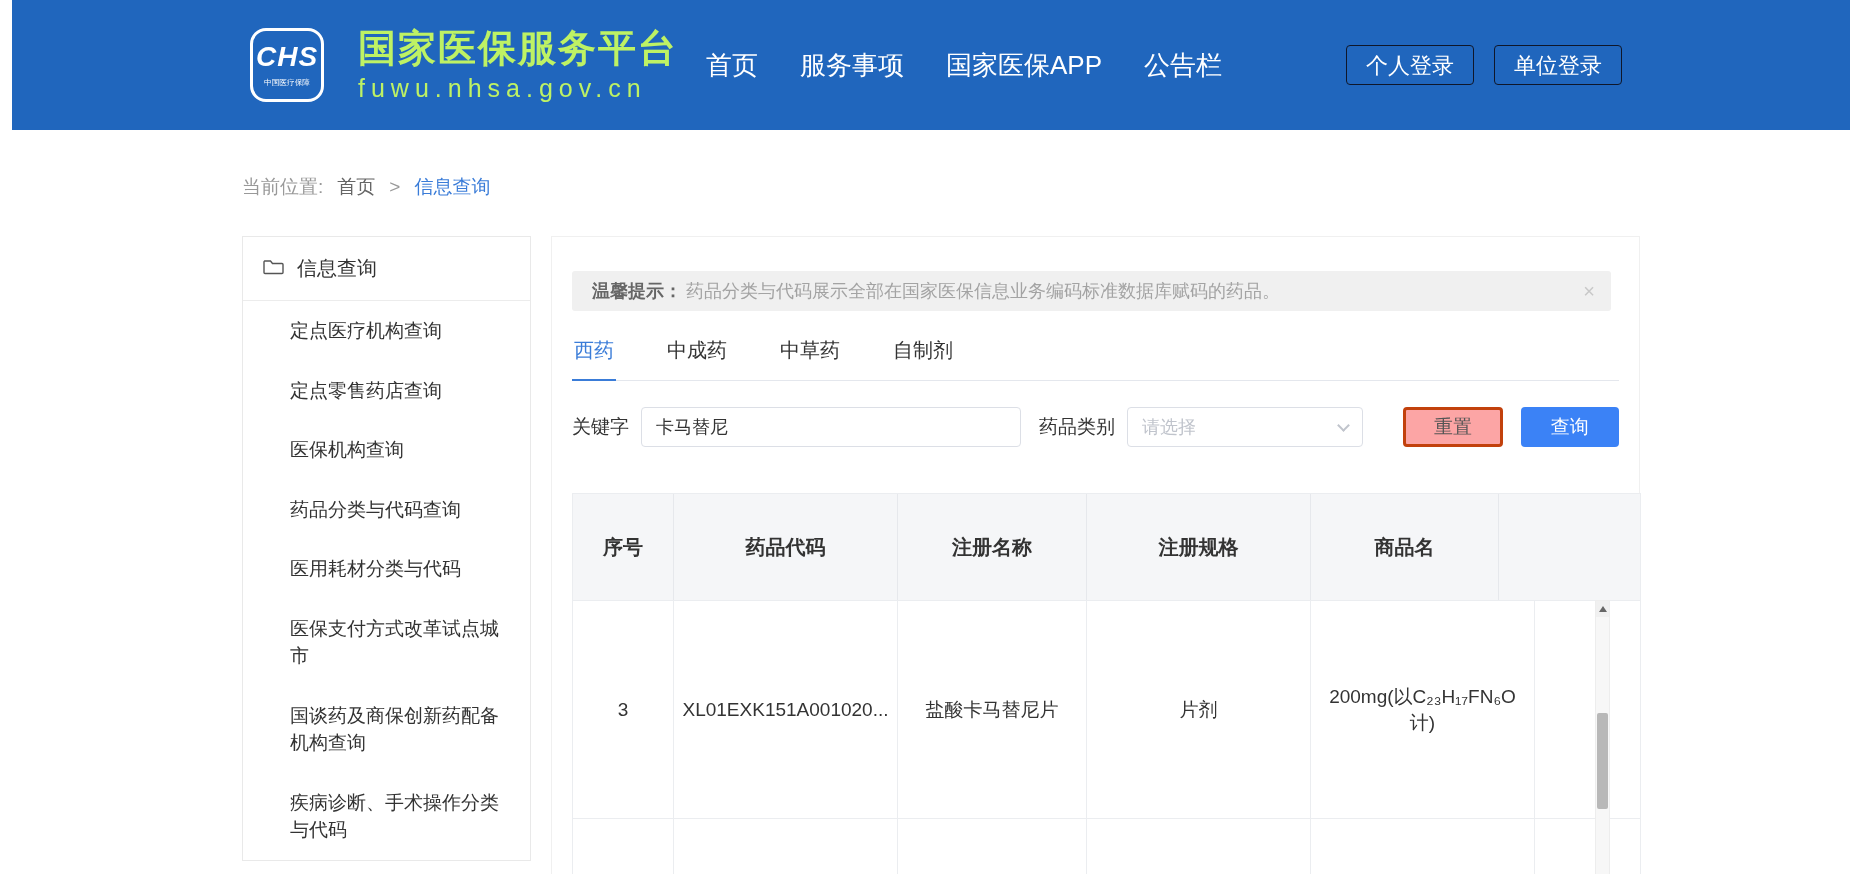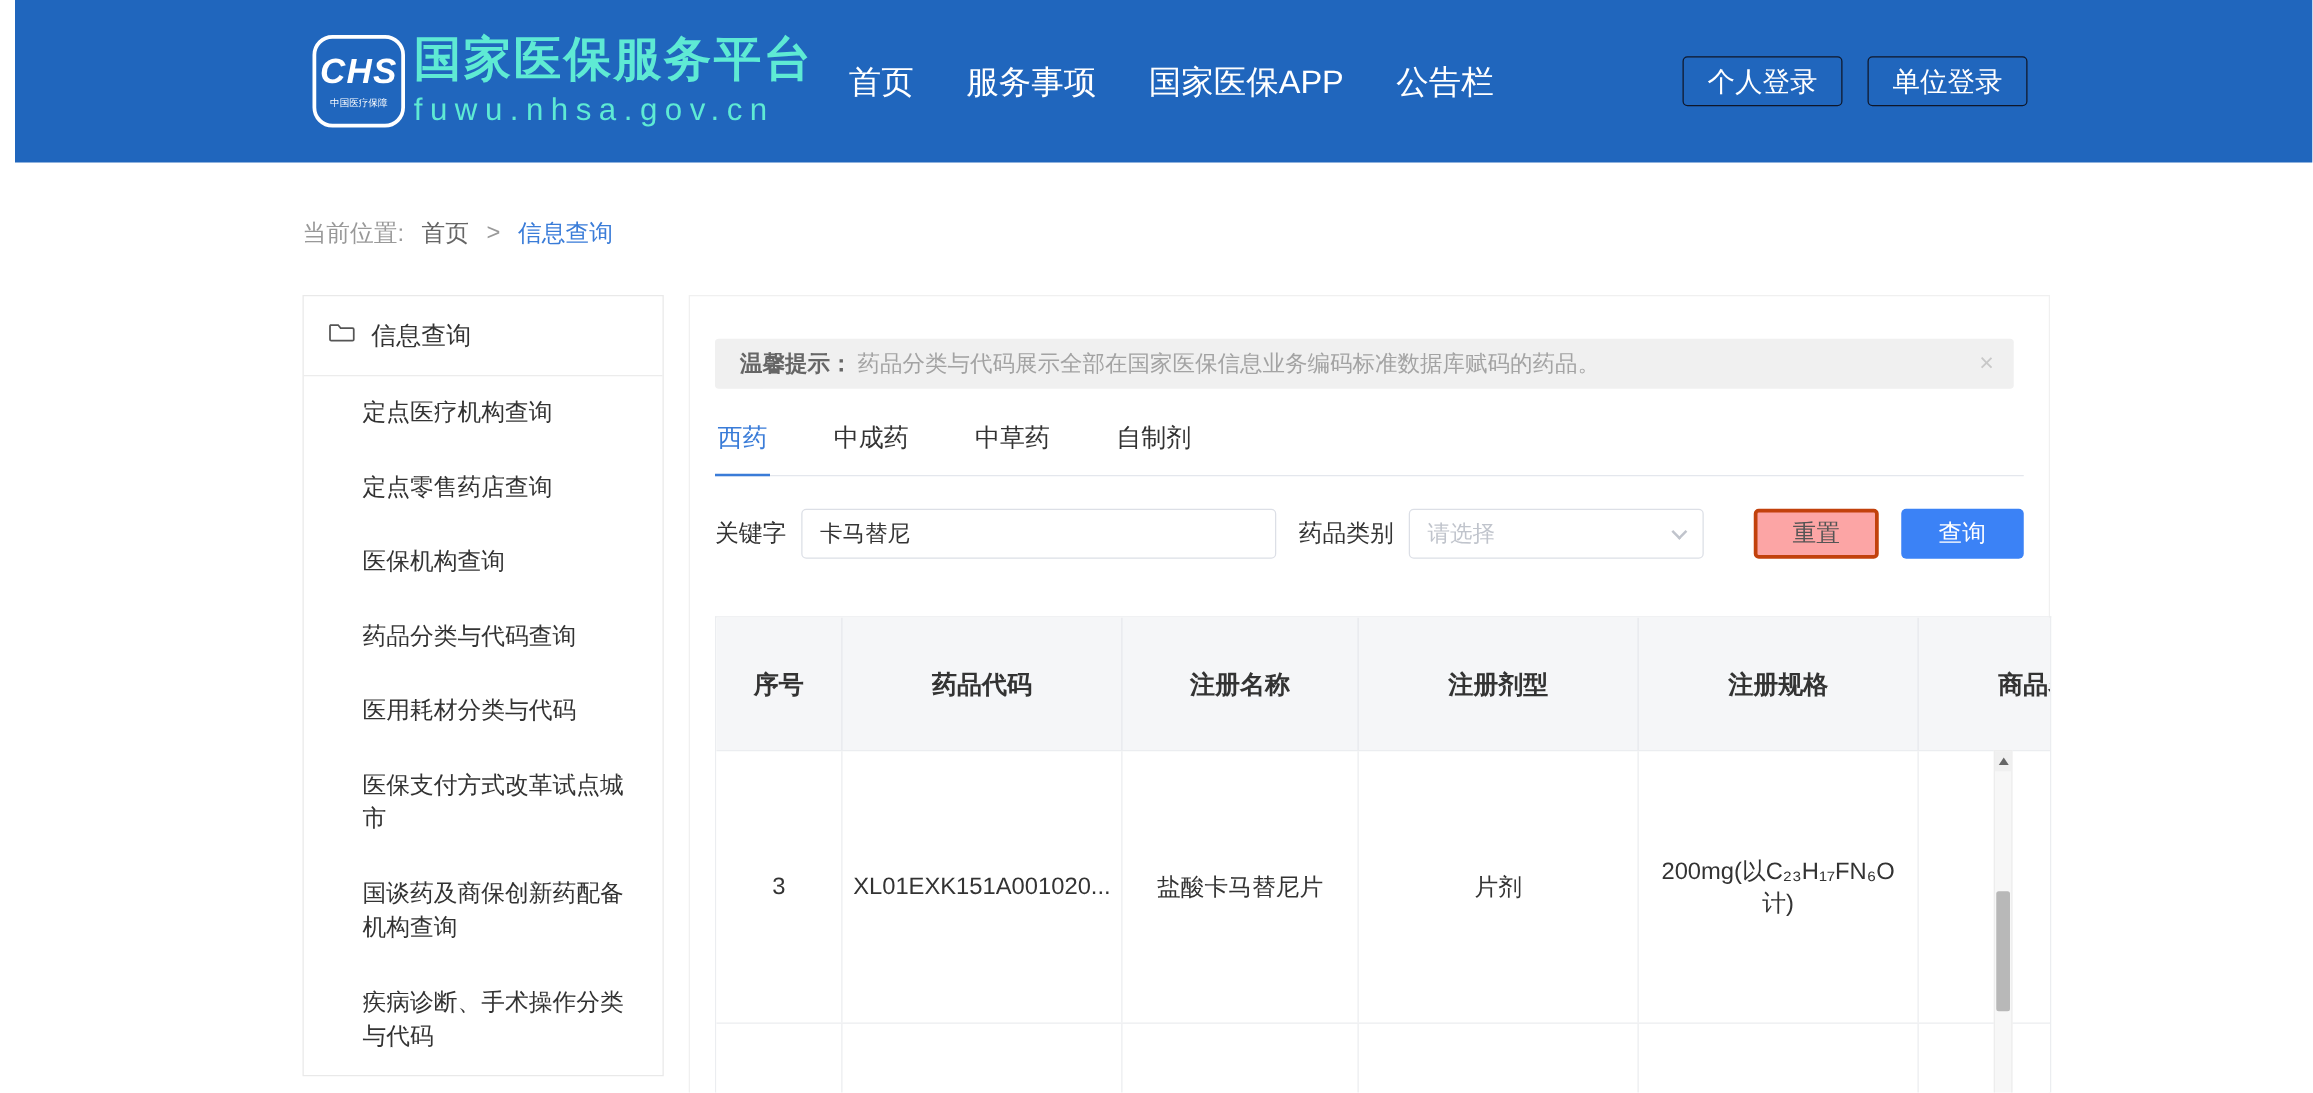--- a/index.html
+++ b/index.html
@@ -23,21 +23,21 @@
   }
   .logo { margin-left: 238px; display: flex; align-items: center; }
   .badge {
     width: 74px; height: 74px; flex: none;
     border: 3px solid #fff; border-radius: 16px;
     color: #fff; display: flex; flex-direction: column;
     align-items: center; justify-content: center;
   }
   .badge-line1 { font-size: 28px; font-weight: bold; font-style: italic; letter-spacing: 1px; }
   .badge-line2 { font-size: 9px; margin-top: 3px; white-space: nowrap; transform: scale(.85); }
-  .logo-text { margin-left: 7px; color: #5eead4; }
+  .logo-text { margin-left: 34px; color: #bef264; }
   .site-title { font-size: 38px; font-weight: 700; letter-spacing: 2px; line-height: 1.15; }
   .site-url { font-size: 25px; letter-spacing: 6px; margin-top: 4px; }
 
   .nav { display: flex; margin-left: 28px; gap: 42px; }
   .nav-item { color: #fff; font-size: 26px; white-space: nowrap; cursor: pointer; }
 
   .logins { margin-left: auto; margin-right: 228px; display: flex; gap: 20px; }
   .login-btn {
     width: 128px; height: 40px; line-height: 38px; text-align: center;
     border: 1px solid #0f172a; border-radius: 4px;
@@ -252,21 +252,20 @@
       </div>
       <button class="btn-reset">重置</button>
       <button class="btn-search">查询</button>
     </div>
 
     <div class="table-wrap">
       <div class="trow thead">
         <div class="th c1">序号</div>
         <div class="th c2">药品代码</div>
         <div class="th c3">注册名称</div>
-        <div class="th c4">注册剂型</div>
         <div class="th c5">注册规格</div>
         <div class="th c6">商品名</div>
       </div>
 
       <div class="trow tbody-row">
         <div class="td c1">3</div>
         <div class="td c2">XL01EXK151A001020...</div>
         <div class="td c3">盐酸卡马替尼片</div>
         <div class="td c4">片剂</div>
         <div class="td c5">200mg(以C₂₃H₁₇FN₆O计)</div>

